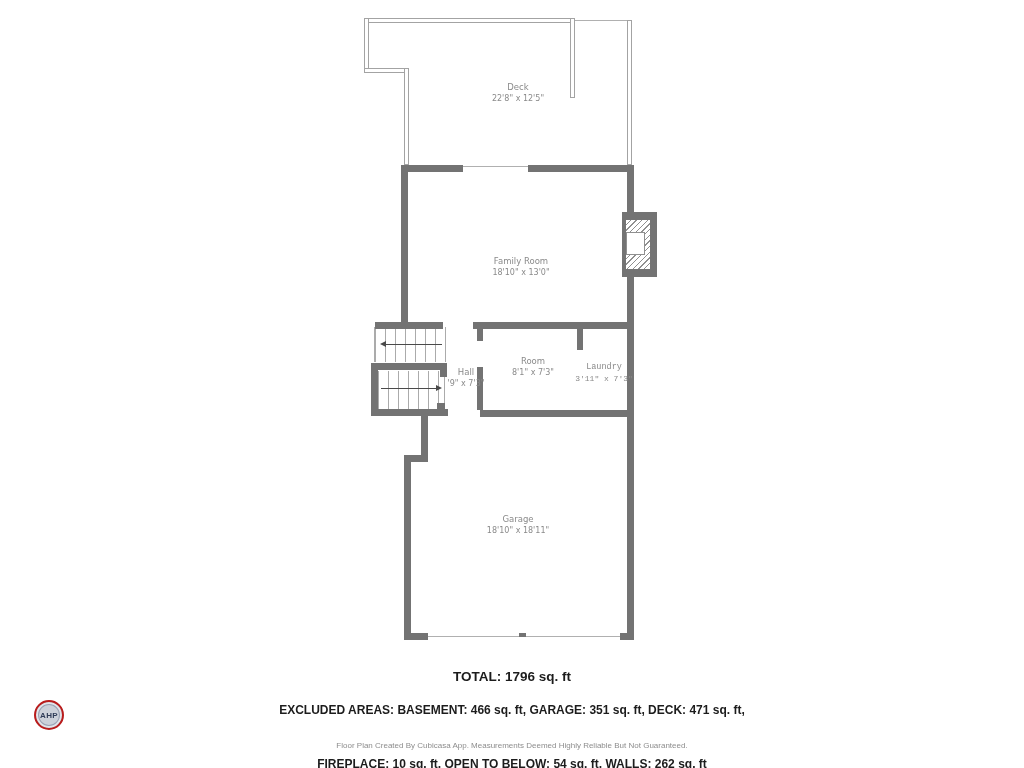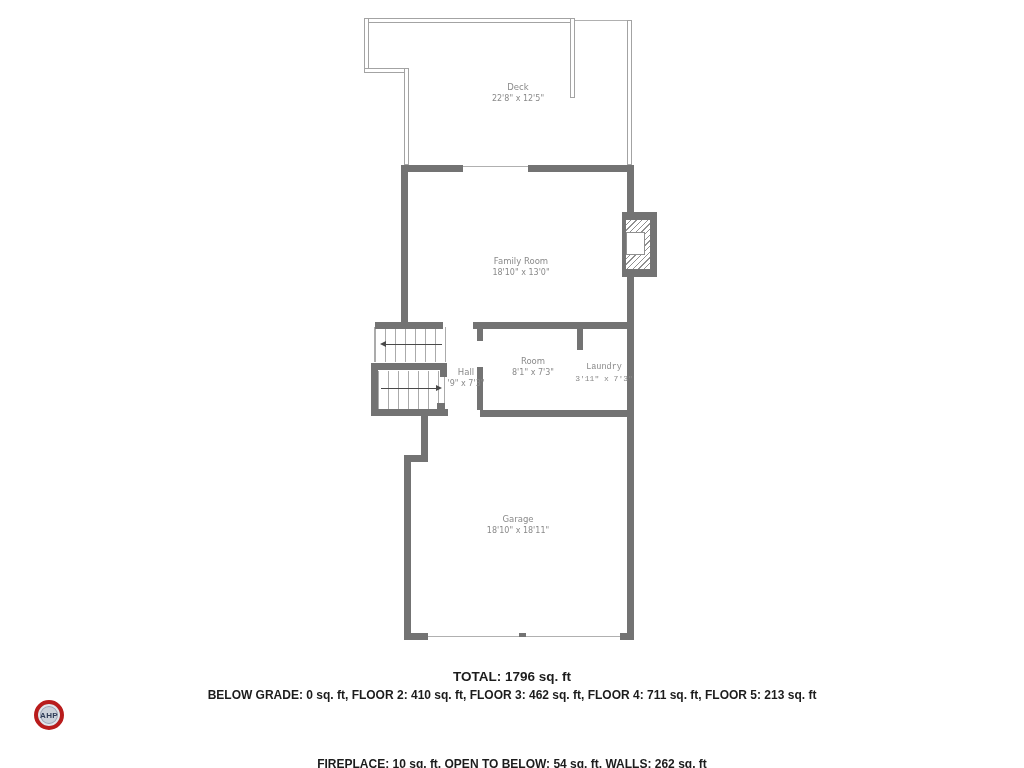--- a/index.html
+++ b/index.html
@@ -33,21 +33,21 @@
   .sum{position:absolute;left:0;width:1024px;text-align:center;color:#1c1c1c;
        font-family:"Liberation Sans",sans-serif;}
   .sum-total{top:669px;font-size:13.5px;font-weight:700;}
   .sum-line{font-size:12px;font-weight:700;letter-spacing:0;}
   .sum-l1{top:688px;}
   .sum-l2{top:703px;}
   .sum-l3{top:757px;}
   .sum-fine{top:741px;font-size:8px;font-weight:400;color:#8d8d8d;}
   
   .logo{position:absolute;left:34px;top:700px;width:30px;height:30px;border-radius:50%;
-        border:4px solid #b91c1c;background:#ccd1da;box-sizing:border-box;z-index:5;
+        border:2px solid #b91c1c;background:#ccd1da;box-sizing:border-box;z-index:5;
         display:flex;align-items:center;justify-content:center;
         box-shadow:inset 0 0 0 2px #e2e5ea, inset 0 0 0 3px #9aa3b5;}
   .logo span{font-size:8px;font-weight:700;color:#2f3c58;letter-spacing:.3px;font-family:"Liberation Sans",sans-serif;}
   
   .compass{position:absolute;left:955px;top:700px;width:60px;height:65px;z-index:5;}
   .compass .n{position:absolute;left:10px;top:4px;font-family:"Liberation Serif",serif;font-style:italic;
               font-size:11px;color:#111;transform:rotate(-40deg);}
 </style>
 </head>
 <body>
@@ -120,22 +120,23 @@
   <div class="room-label" style="left:604px;top:362px;font-family:Liberation Mono, monospace;">
     <div class="room-name">Laundry</div>
     <div class="room-dims">3'11" x 7'3"</div>
   </div>
   <div class="room-label" style="left:518px;top:514px;text-align:center;">
     <div class="room-name">Garage</div>
     <div class="room-dims">18'10" x 18'11"</div>
   </div>
 
   <div class="sum sum-total">TOTAL: 1796 sq. ft</div>
-  <div class="sum sum-line sum-l1">BELOW GRADE: 0 sq. ft, FLOOR 2: 410 sq. ft, FLOOR 3: 462 sq. ft, FLOOR 4: 711 sq. ft, FLOOR 5: 213 sq. ft</div>
+  <div class="sum sum-line sum-l2">EXCLUDED AREAS: BASEMENT: 466 sq. ft, GARAGE: 351 sq. ft, DECK: 471 sq. ft,</div>
   <div class="sum sum-line sum-l3">FIREPLACE: 10 sq. ft, OPEN TO BELOW: 54 sq. ft, WALLS: 262 sq. ft</div>
+  <div class="sum sum-fine">Floor Plan Created By Cubicasa App. Measurements Deemed Highly Reliable But Not Guaranteed.</div>
 
   <div class="logo">
     <span>AHP</span>
   </div>
 
   <div class="compass">
     <span class="n">N</span>
     <svg width="44" height="48" viewBox="0 0 44 48" style="position:absolute;left:8px;top:14px;">
       <polygon points="5,3 38,18 25,23 33,41 25,45 18,27 3,34" fill="#101010"></polygon>
     </svg>

